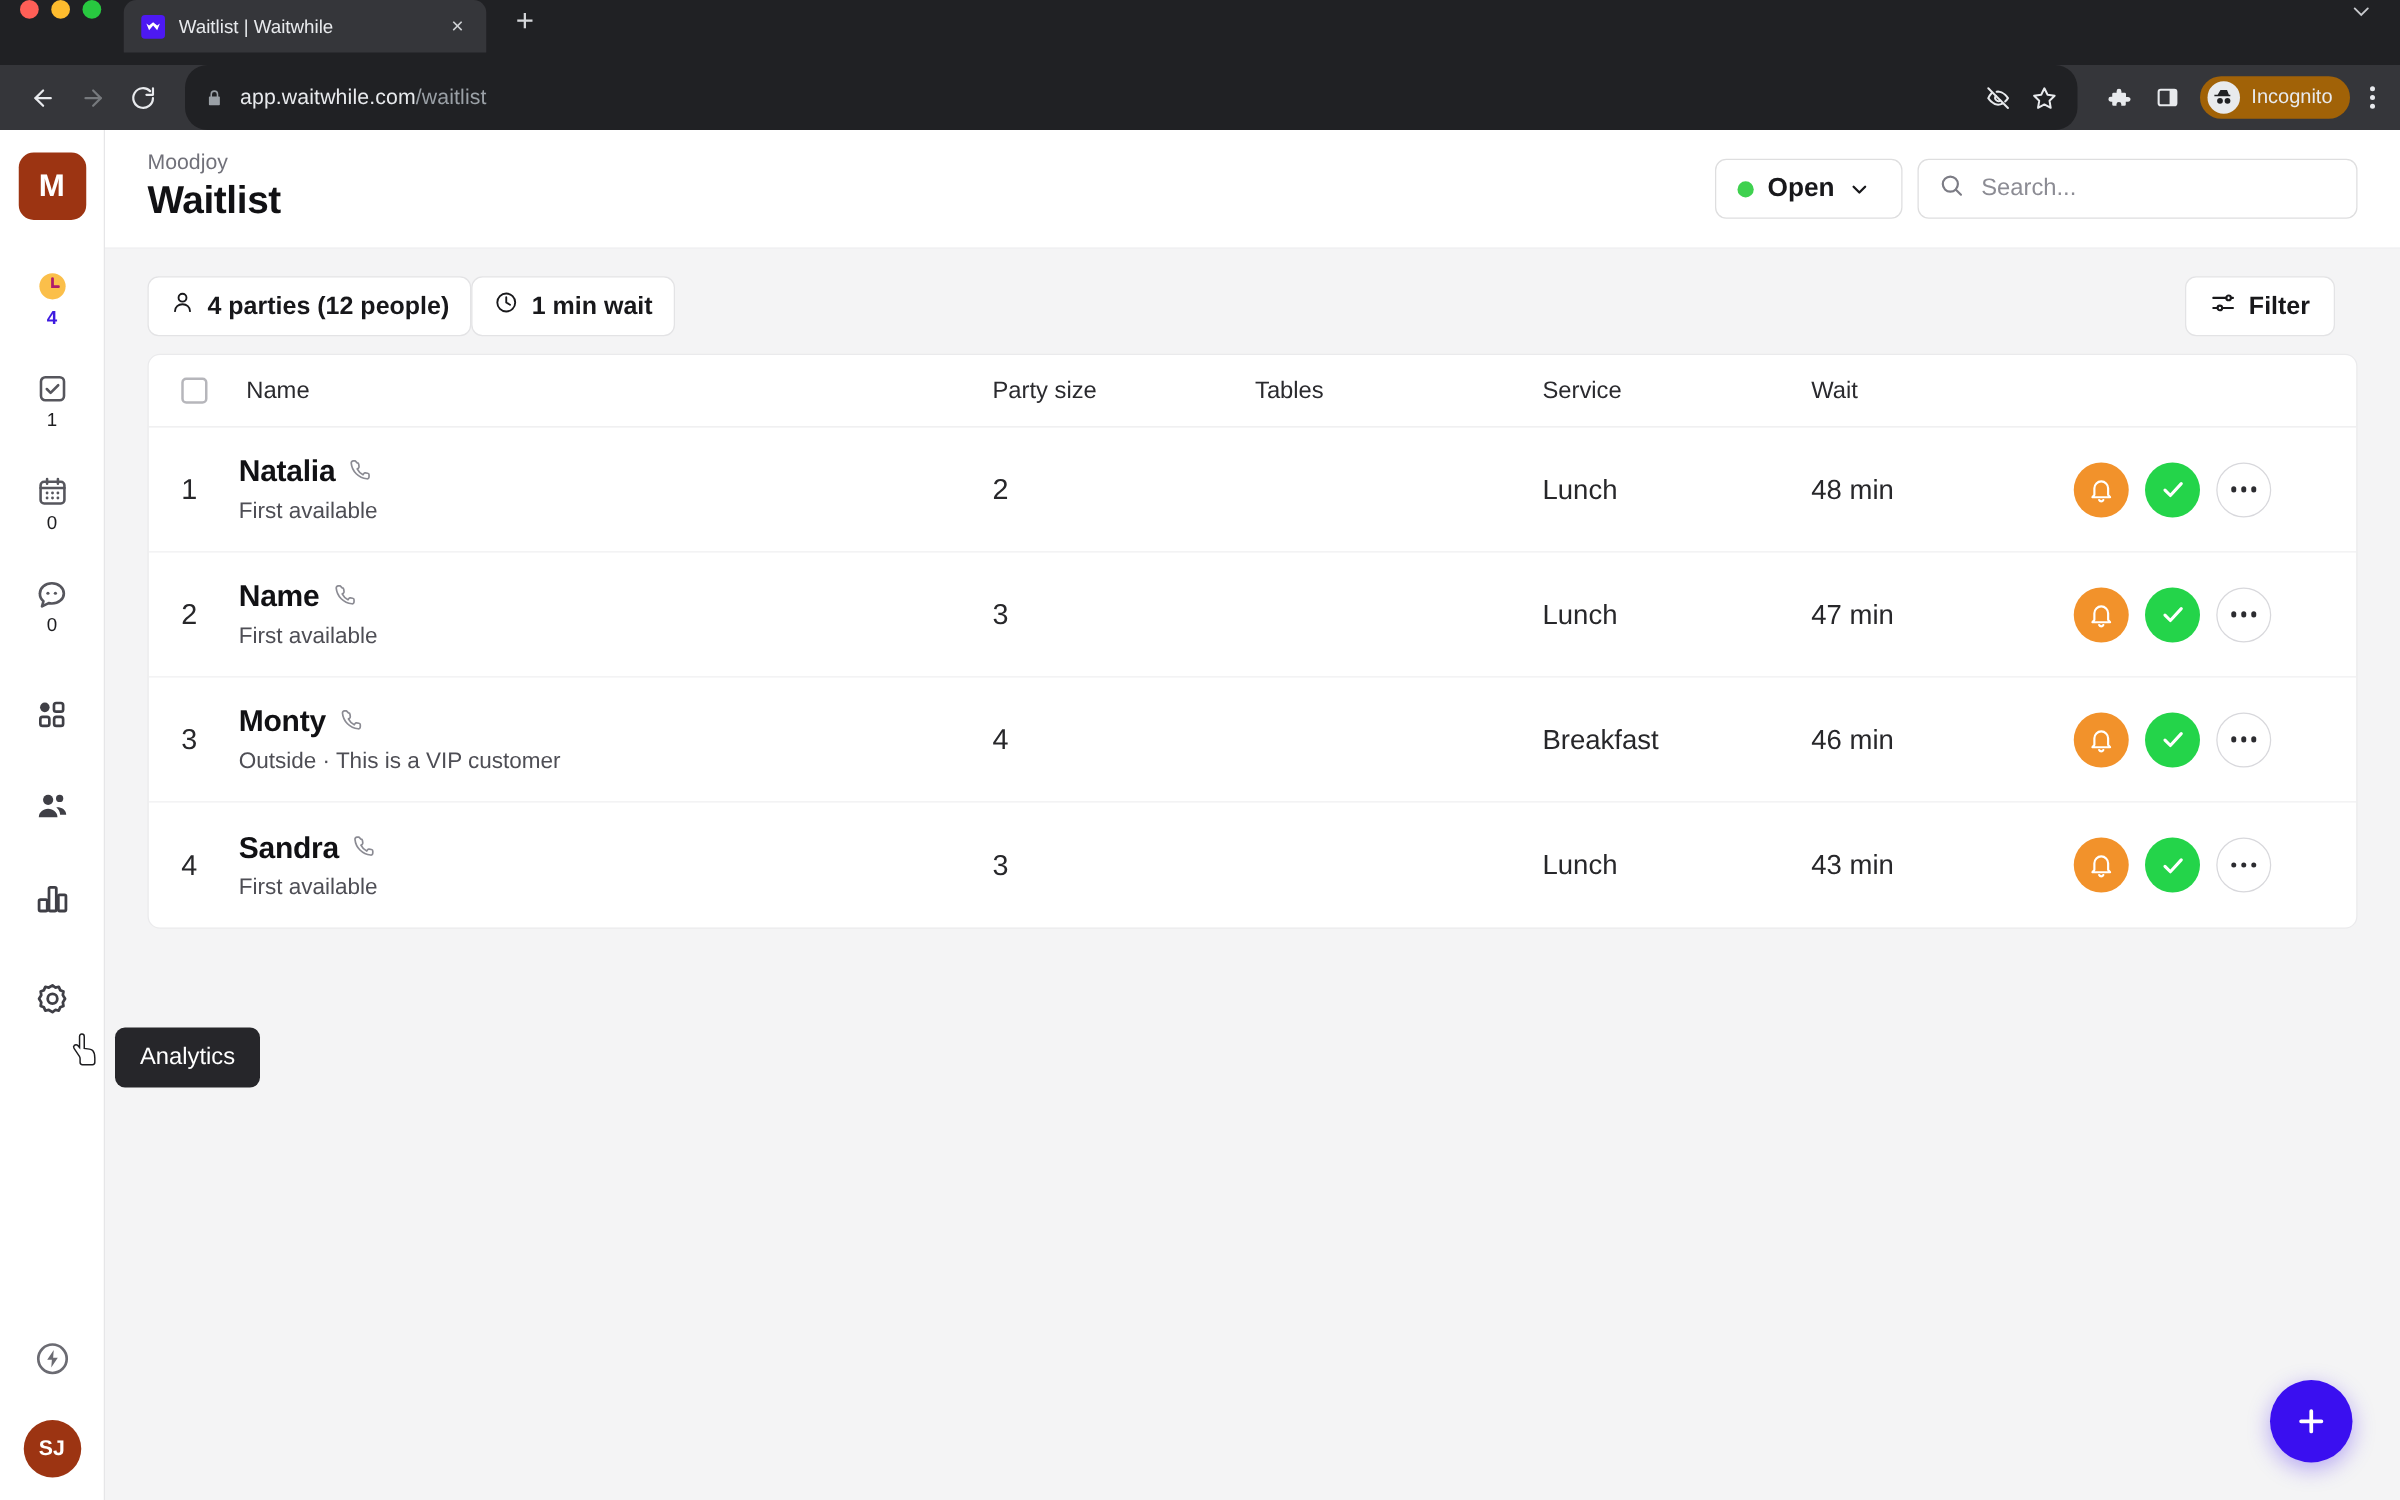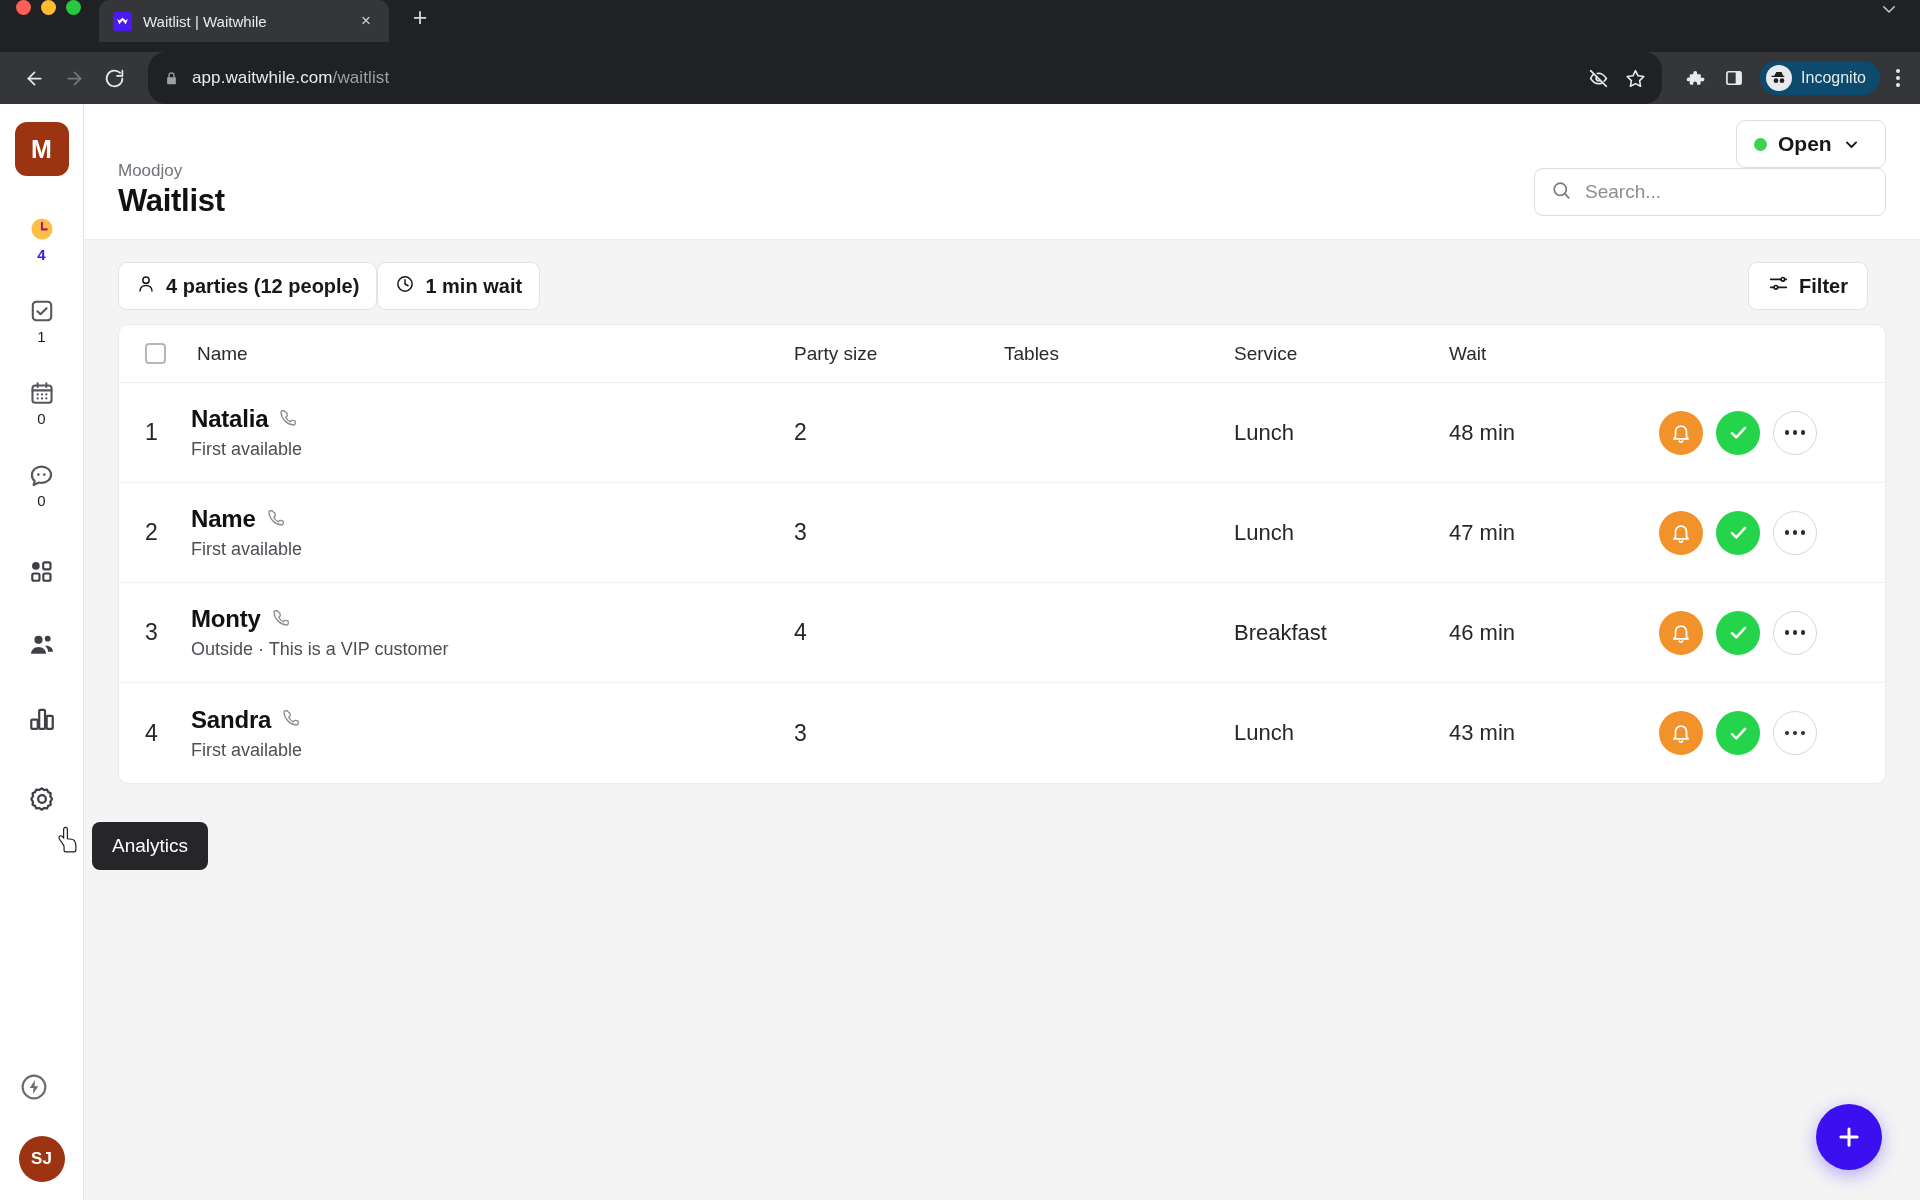--- a/index.html
+++ b/index.html
@@ -61,21 +61,21 @@
     flex: 1; height: 52px; background: #202124; border-radius: 18px;
     display: flex; align-items: center; padding: 0 16px; gap: 13px;
     margin-left: 12px; margin-right: 10px;
   }
   .lock { color: #9aa0a6; display: flex; align-items: center; }
   .url { font-size: 17px; color: #e8eaed; letter-spacing: .1px; }
   .url .path { color: #9aa0a6; }
   .omni-right { margin-left: auto; display: flex; align-items: center; gap: 16px; }
   .tb-icon { color: #e8eaed; display: flex; align-items: center; justify-content: center; }
   .incognito-pill {
-    display: flex; align-items: center; gap: 9px; background: #0c4a6e;
+    display: flex; align-items: center; gap: 9px; background: #a16207;
     border-radius: 18px; height: 34px; padding: 0 14px 0 6px; margin-left: 4px;
   }
   .incog-avatar {
     width: 26px; height: 26px; border-radius: 50%; background: #e8eaed;
     display: flex; align-items: center; justify-content: center;
   }
   .incognito-label { color: #e8eaed; font-size: 16px; }
   .kebab { color: #e8eaed; display: flex; flex-direction: column; gap: 3px; margin-left: 8px; padding: 4px; }
   .kebab i { width: 4px; height: 4px; background: #e8eaed; border-radius: 50%; display: block; }
 
@@ -95,21 +95,21 @@
   }
   .nav-items { margin-top: 32px; display: flex; flex-direction: column; align-items: center; gap: 22px; width: 100%; }
   .nav-item {
     width: 100%; display: flex; flex-direction: column; align-items: center;
     gap: 3px; padding: 6px 0; position: relative;
   }
   .nav-ico { width: 30px; height: 30px; display: flex; align-items: center; justify-content: center; }
   .nav-count { font-size: 15px; color: #1d1d20; line-height: 1; }
   .nav-count.accent { color: #3d1ae0; font-weight: 600; }
   .nav-spacer { flex: 1; }
-  .nav-bottom { display: flex; flex-direction: column; gap: 34px; }
+  .nav-bottom { display: flex; flex-direction: column; align-items: center; gap: 34px; }
   .avatar-sj {
     width: 46px; height: 46px; border-radius: 50%; background: #9c3412;
     color: #fff; font-size: 17px; font-weight: 700;
     display: flex; align-items: center; justify-content: center;
   }
 
   
   .tooltip {
     position: absolute; left: 92px; top: 718px;
     background: #26262a; color: #fff; font-size: 19px;
@@ -120,21 +120,21 @@
   
   .content { flex: 1; display: flex; flex-direction: column; background: #f4f4f5; min-width: 0; }
 
   .page-head {
     background: #fff; padding: 16px 34px 20px 34px; display: flex; align-items: flex-end;
     border-bottom: 1px solid #ececee; flex: 0 0 auto;
   }
   .head-left { flex: 1; }
   .org-name { font-size: 17px; color: #71717a; margin-bottom: 2px; }
   .page-title { font-size: 31px; font-weight: 700; color: #111114; letter-spacing: -.3px; }
-  .head-right { display: flex; align-items: flex-end; padding-bottom: 3px; flex-direction: column; }
+  .head-right { display: flex; align-items: center; gap: 12px; padding-bottom: 3px; }
   .status-btn {
     height: 48px; border: 1px solid #dededf; border-radius: 9px; background: #fff;
     display: flex; align-items: center; gap: 11px; padding: 0 17px; min-width: 150px;
   }
   .status-dot { width: 13px; height: 13px; border-radius: 50%; background: #3fd14f; }
   .status-label { font-size: 21px; color: #18181b; font-weight: 600; }
   .status-chev { color: #18181b; font-size: 14px; display: flex; align-items: center; }
   .search-box {
     height: 48px; width: 352px; border: 1px solid #dededf; border-radius: 9px; background: #fff;
     display: flex; align-items: center; gap: 13px; padding: 0 16px;

